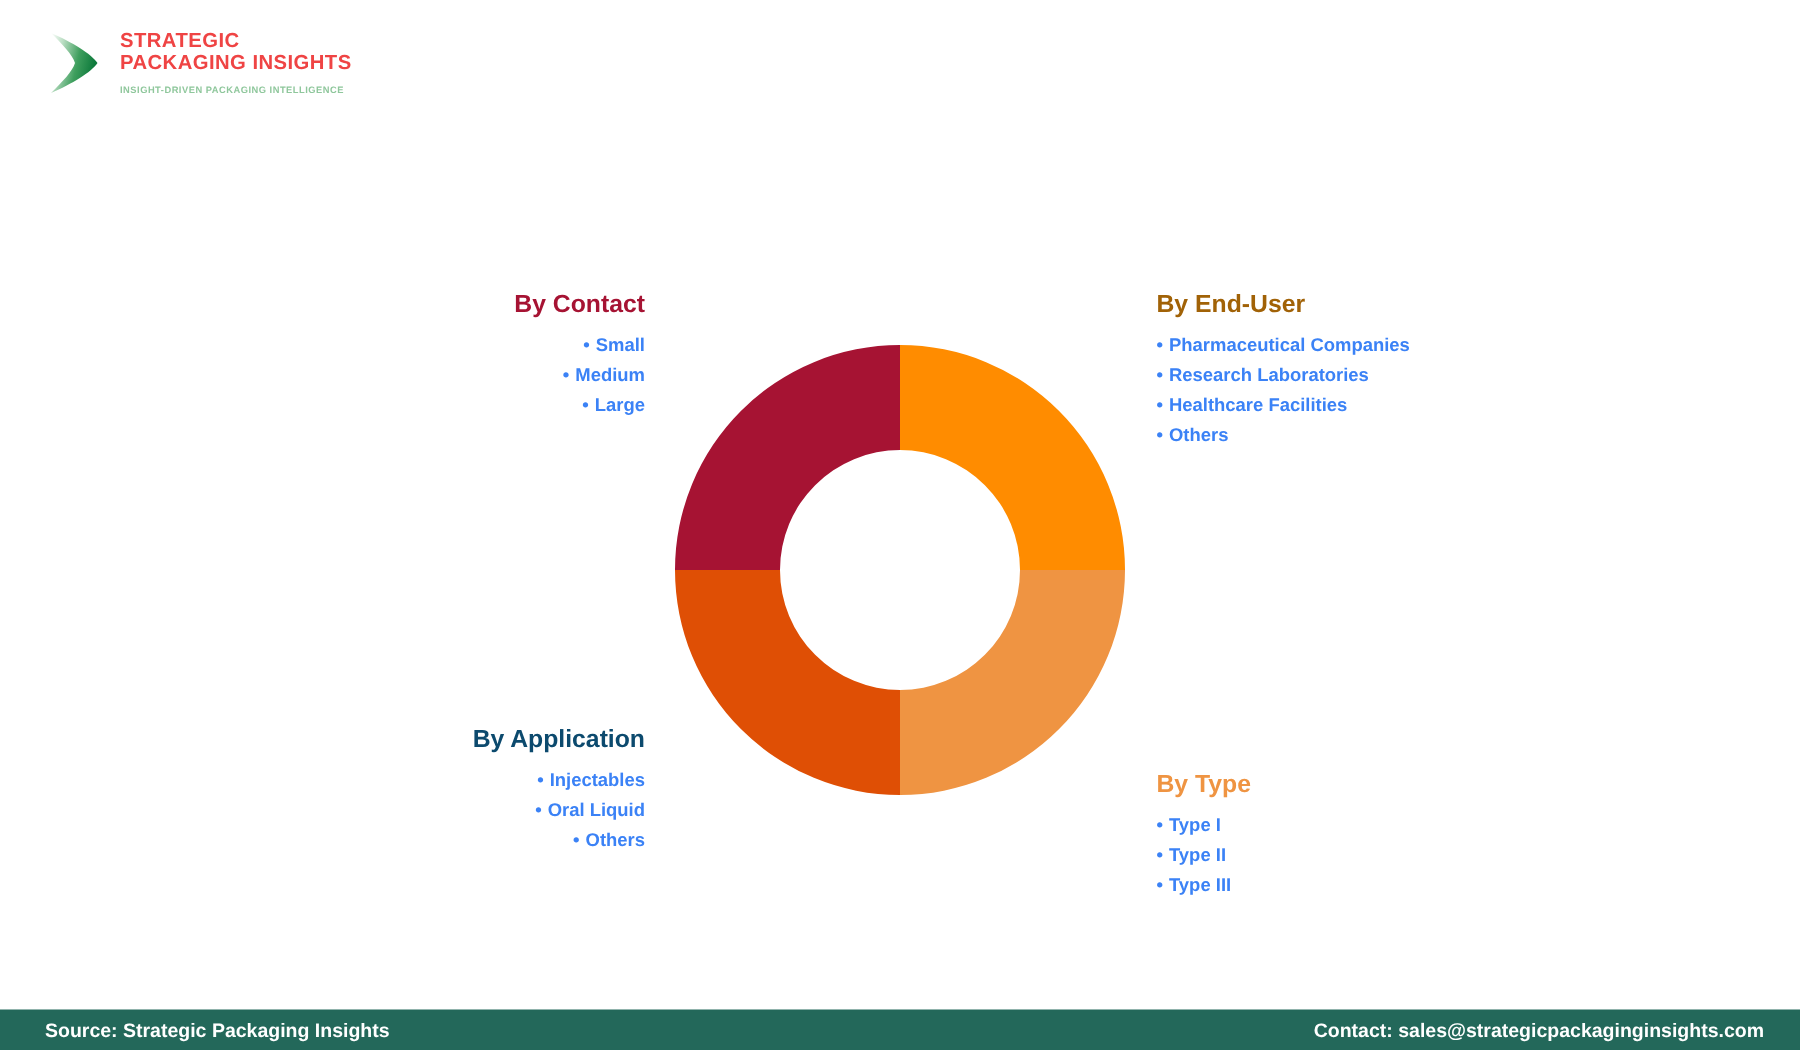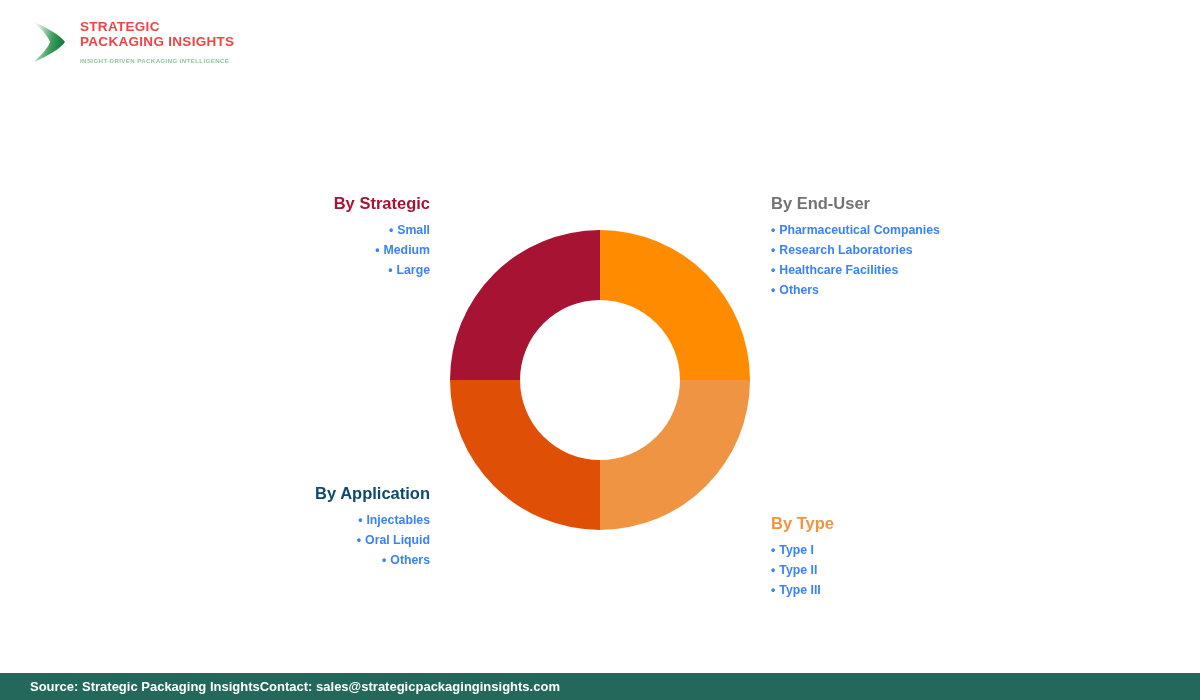--- a/index.html
+++ b/index.html
@@ -57,21 +57,21 @@
   #seg-application{ left:280px; top:483px; width:150px; }
   #seg-type       { left:771px; top:489px; width:160px;margin-top:24px; }
 
   #seg-capacity h3    { text-align:right; }
   #seg-application h3 { text-align:right; }
 
   
   .footer {
     position:absolute; left:0; bottom:0; width:1200px; height:27px;
     background:#23685a; color:#ffffff;
-    display:flex; align-items:center; justify-content:flex-start;
+    display:flex; align-items:center; justify-content:space-between;
   }
   .footer div {
     font-size:13px; font-weight:bold; white-space:nowrap;
   }
   .footer-source  { margin-left:30px; }
   .footer-contact { margin-right:24px; }
 </style>
 </head>
 <body>
 
@@ -106,30 +106,30 @@
 
       <path d="M300 150 A150 150 0 0 1 150 300 L150 230 A80 80 0 0 0 230 150 Z" fill="#EF9442"></path>
 
       <path d="M150 300 A150 150 0 0 1 0 150 L70 150 A80 80 0 0 0 150 230 Z" fill="#DF4F05"></path>
 
       <path d="M0 150 A150 150 0 0 1 150 0 L150 70 A80 80 0 0 0 70 150 Z" fill="#A61333"></path>
     </svg>
   </div>
 
   <div class="seg left" id="seg-capacity">
-    <h3 style="color:#A61333">By Strategic</h3>
+    <h3 style="color:#A61333">By Contact</h3>
     <ul>
       <li><span class="bullet">•</span><span>Small</span></li>
       <li><span class="bullet">•</span><span>Medium</span></li>
       <li><span class="bullet">•</span><span>Large</span></li>
     </ul>
   </div>
 
   <div class="seg right" id="seg-enduser">
-    <h3 style="color:#737373">By End-User</h3>
+    <h3 style="color:#a16207">By End-User</h3>
     <ul>
       <li><span class="bullet">•</span><span>Pharmaceutical Companies</span></li>
       <li><span class="bullet">•</span><span>Research Laboratories</span></li>
       <li><span class="bullet">•</span><span>Healthcare Facilities</span></li>
       <li><span class="bullet">•</span><span>Others</span></li>
     </ul>
   </div>
 
   <div class="seg left" id="seg-application">
     <h3 style="color:#0c4a6e">By Application</h3>

